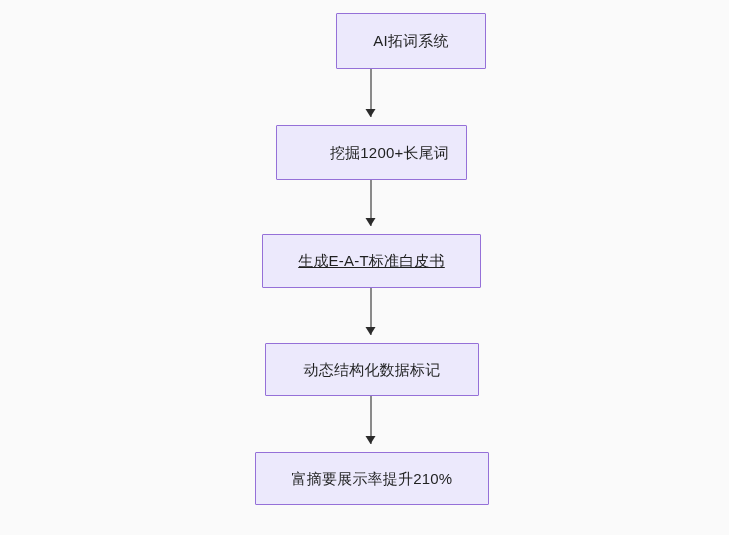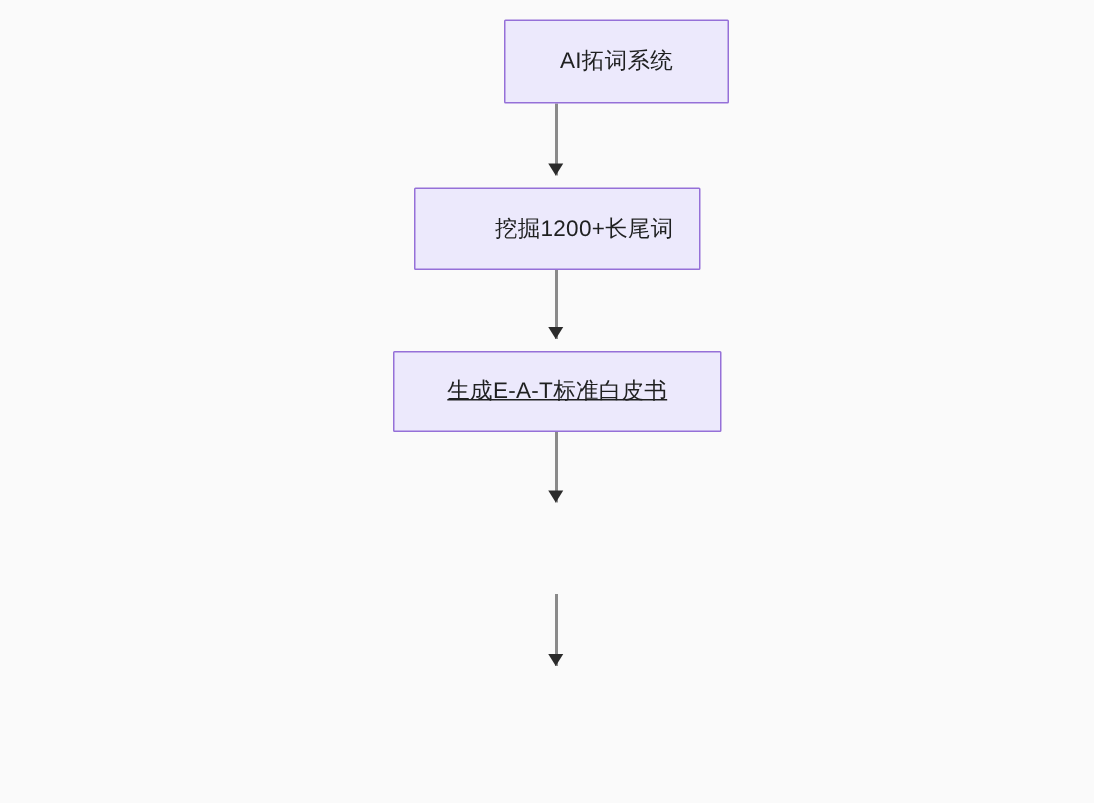--- a/index.html
+++ b/index.html
@@ -81,13 +81,19 @@
 
   <div class="node" style="left: 296px; top: 13px; width: 150px; height: 56px; margin-left: 40px;">
     <span>AI拓词系统</span>
   </div>
   <div class="node" style="left: 276px; top: 125px; width: 191px; height: 55px; padding-left: 36px;">
     <span>挖掘1200+长尾词</span>
   </div>
   <div class="node" style="left: 262px; top: 234px; width: 219px; height: 54px; text-decoration: underline;">
     <span>生成E-A-T标准白皮书</span>
   </div>
+  <div class="node" style="left: 265px; top: 343px; width: 214px; height: 53px;">
+    <span>动态结构化数据标记</span>
+  </div>
+  <div class="node" style="left: 255px; top: 452px; width: 234px; height: 53px;">
+    <span>富摘要展示率提升210%</span>
+  </div>
 </div>
 
 </body></html>

